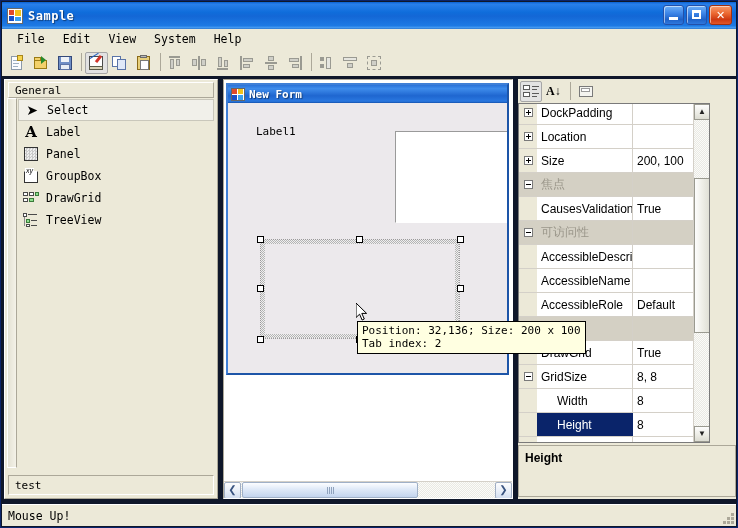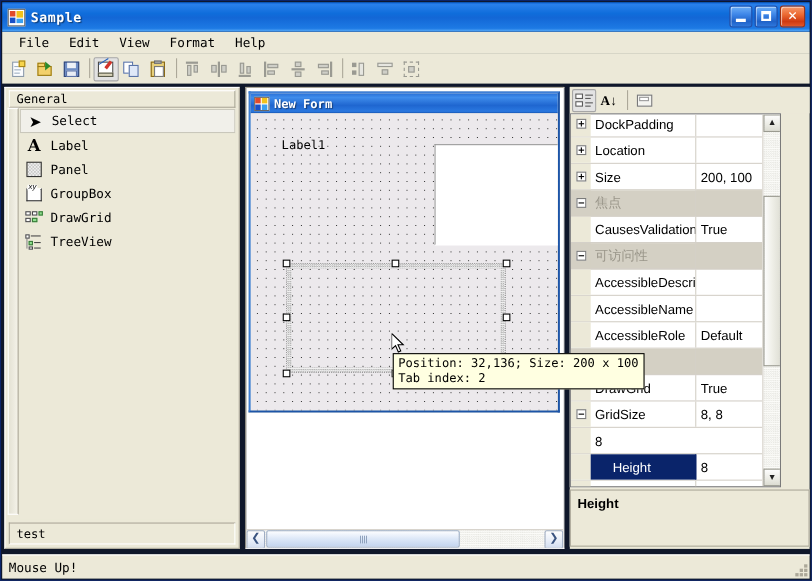--- a/index.html
+++ b/index.html
@@ -386,21 +386,21 @@
       <div class="tb-btn close">
           <span class="gl">✕</span>
         </div>
     </div>
   </div>
 
   <div class="menubar">
     <div class="menu-item">File</div>
     <div class="menu-item">Edit</div>
     <div class="menu-item">View</div>
-    <div class="menu-item">Format</div>
+    <div class="menu-item">System</div>
     <div class="menu-item">Help</div>
   </div>
 
   <div class="toolbar">
     <div class="tbtn">
       <span class="ic ic-new">
           <i class="p"></i>
           <i class="l1"></i>
           <i class="l2"></i>
           <i class="l3"></i>
@@ -729,20 +729,21 @@
         <div class="pg-row">
           <span class="gut">
               <span class="expander"></span>
             </span>
           <span class="pname">GridSize</span>
           <span class="pval">8, 8</span>
         </div>
 
         <div class="pg-row">
           <span class="gut"></span>
+          <span class="pname ind">Width</span>
           <span class="pval">8</span>
         </div>
 
         <div class="pg-row selrow">
           <span class="gut"></span>
           <span class="pname ind">Height</span>
           <span class="pval">8</span>
         </div>
 
         <div class="pg-row">

